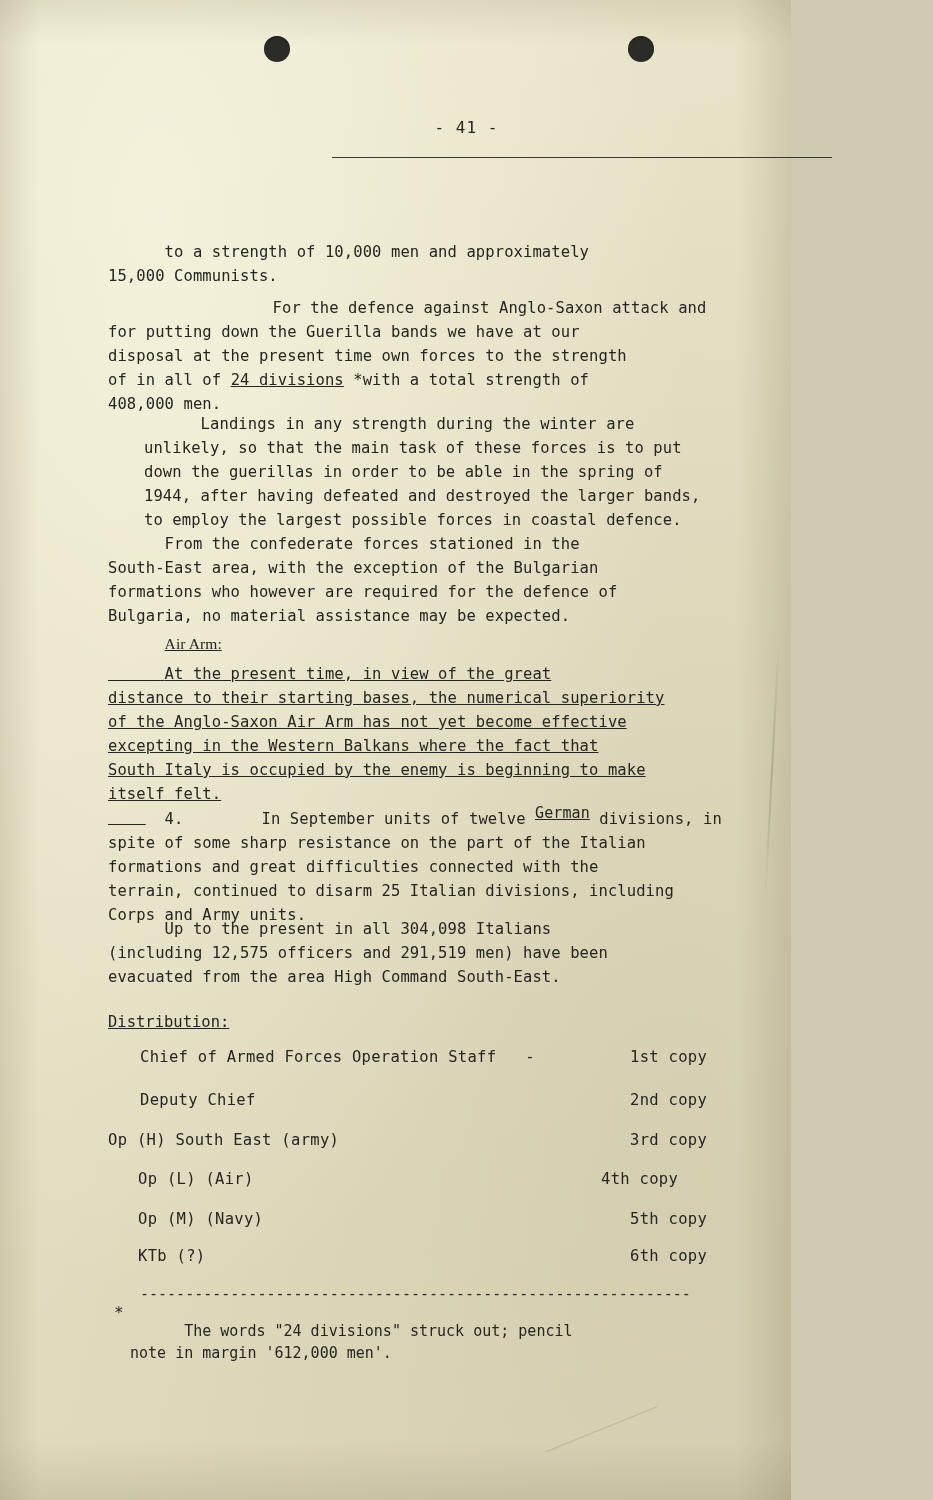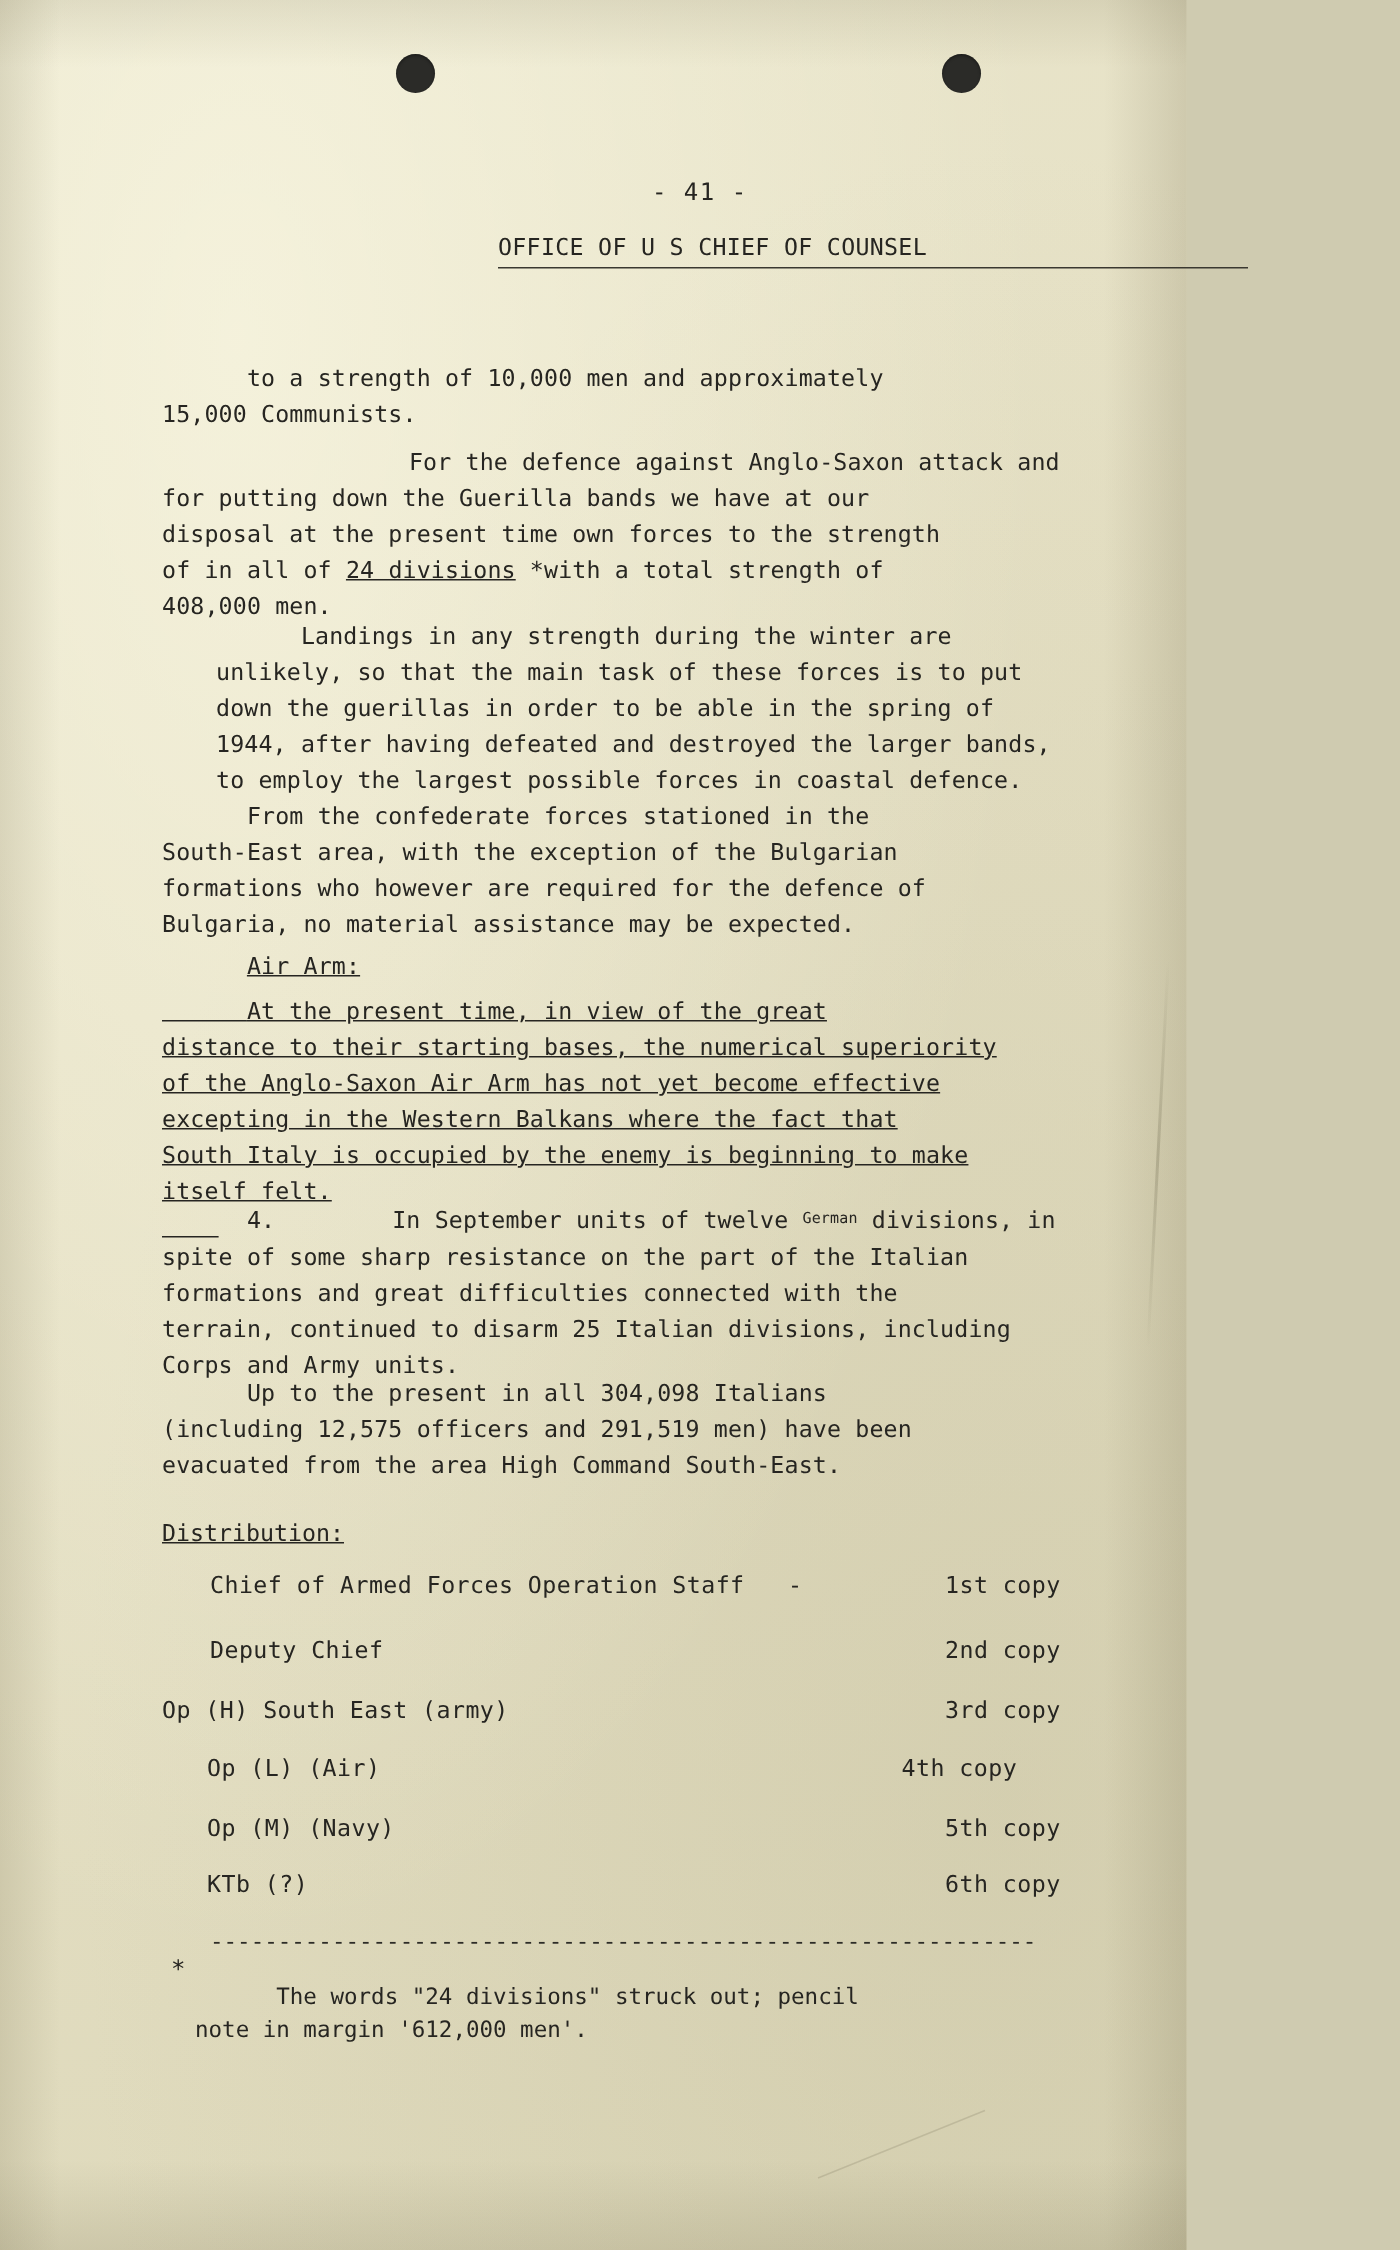--- a/index.html
+++ b/index.html
@@ -80,22 +80,23 @@
     letter-spacing: 0.1px;
     white-space: pre-wrap;
   }
   .indent {
     text-indent: 108px;
   }
   .u { text-decoration: underline; text-align: center; }
   .section-head {
     text-decoration: underline;
     font-size: 15.5px;
-  }
-  .sup { vertical-align: 0.38em; font-size: 10px; }
+    font-family: Liberation Serif, serif;
+  }
+  .sup { vertical-align: 0.38em; font-size: 15px; text-decoration: underline; }
 
   
   .dist-head {
     position: absolute;
     left: 108px;
     font-size: 15.5px;
     text-decoration: underline;
   }
   .dist-row {
     position: absolute;
@@ -158,21 +159,20 @@
   <div class="grain"></div>
 
   <div class="punch left"></div>
   <div class="punch right"></div>
 
   <div class="content">
 
     <div class="page-number">- 41 -</div>
 
     <div class="doc-header">
-      <div>OFFICE OF U S CHIEF OF COUNSEL</div>
     </div>
 
     <div class="body-block indent" style="top: 216px;">
       <span>to a strength of 10,000 men and approximately
 15,000 Communists.</span>
     </div>
 
     <div class="body-block" style="top: 272px;">
       <span class="indent-run" style="display:inline;"></span><span style="display:inline-block; width:108px;"></span><span>For the defence against Anglo-Saxon attack and
 for putting down the Guerilla bands we have at our

